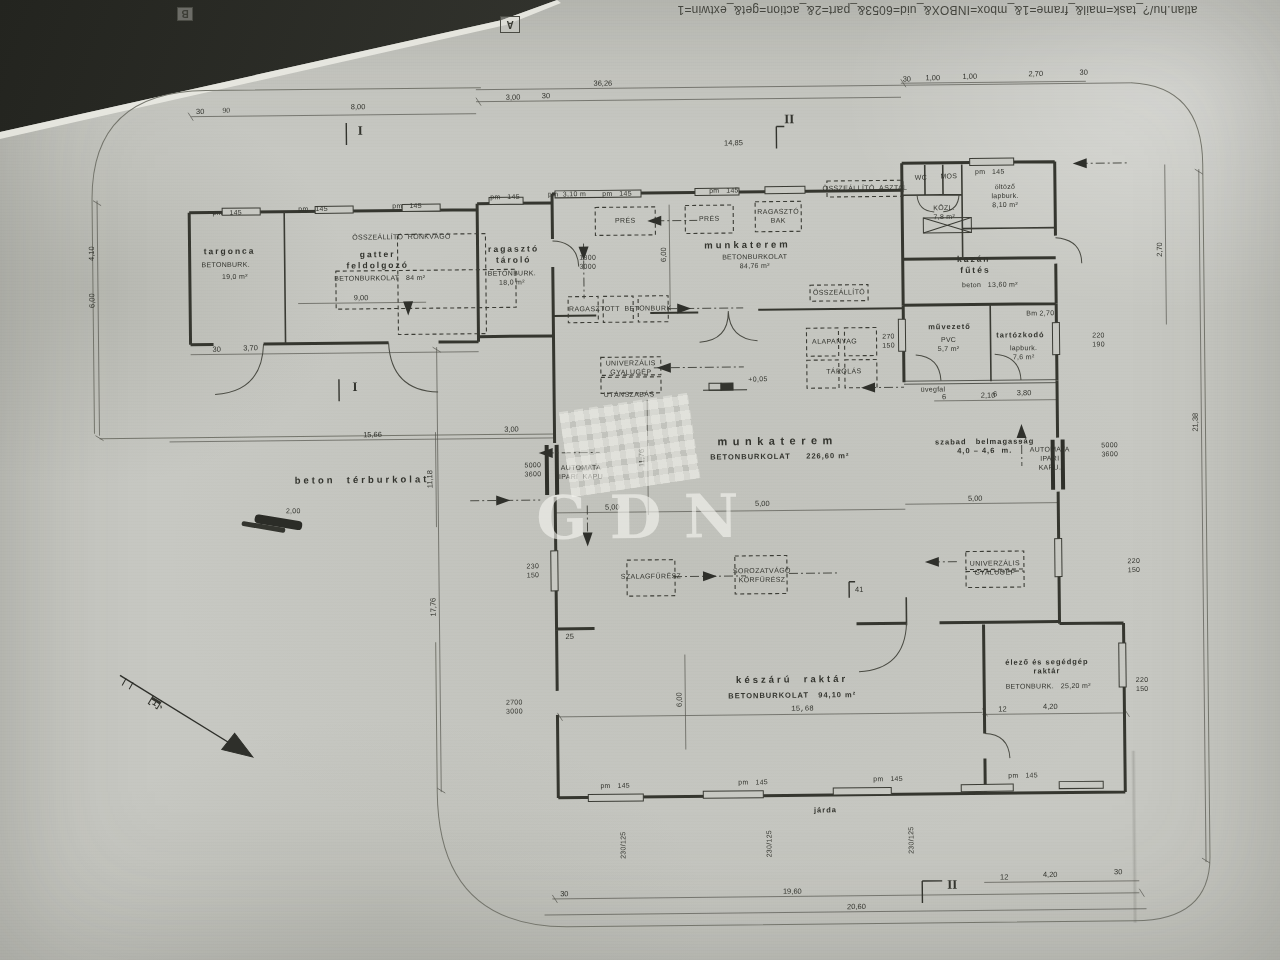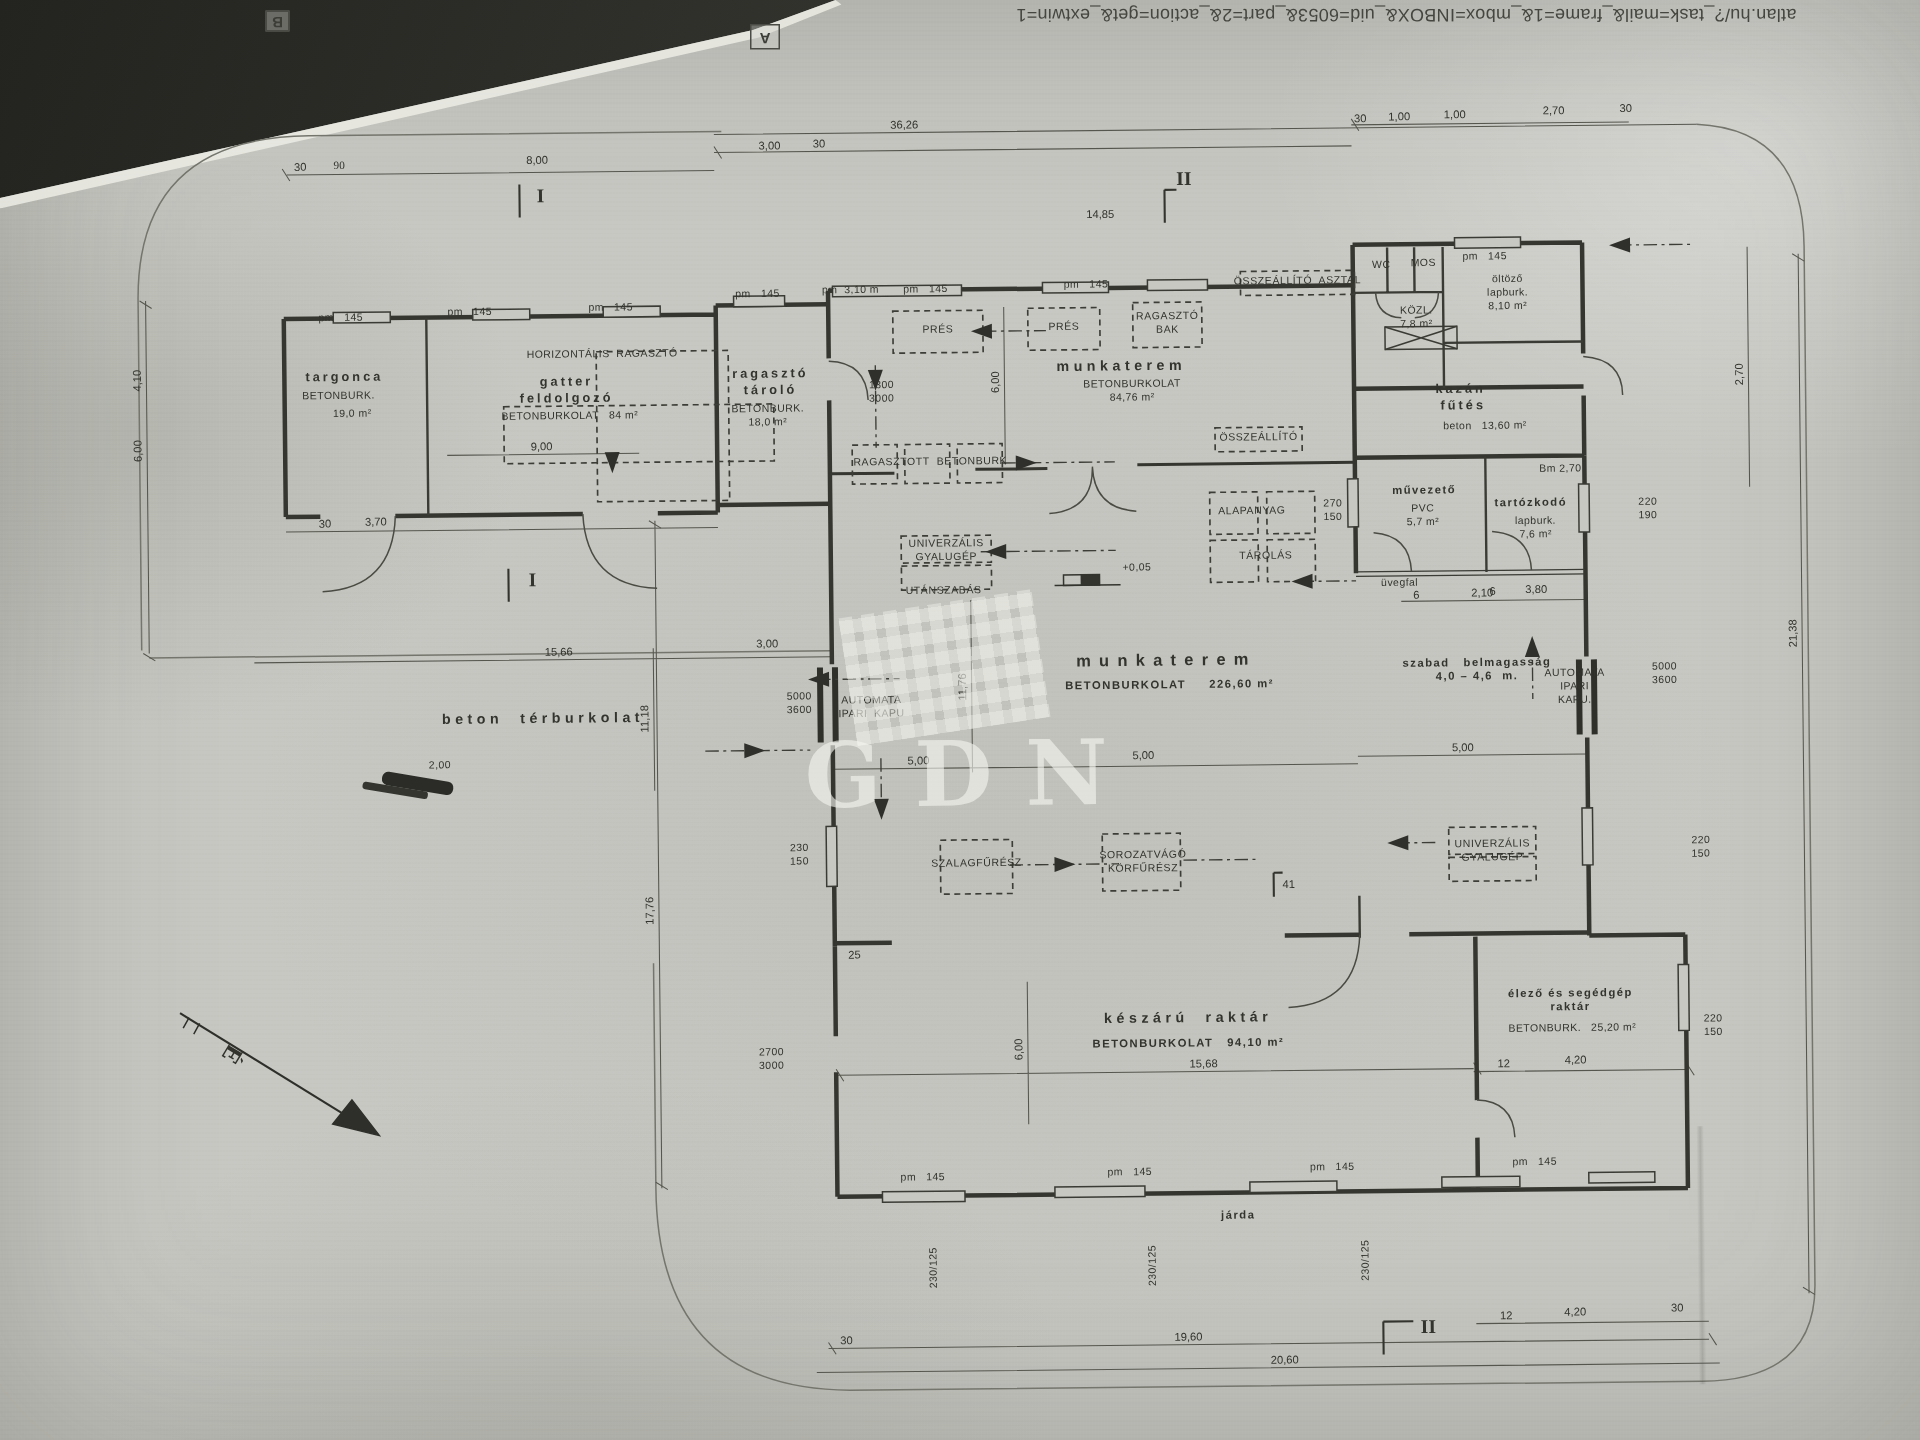--- a/index.html
+++ b/index.html
@@ -237,21 +237,21 @@
     </g>
   </svg>
 
   <div style="position:absolute;inset:0;">
       <span class="lbl rm-s" style="left: 232px; top: 247px;">targonca</span>
       <span class="lbl tny" style="left: 228px; top: 261px;">BETONBURK.</span>
       <span class="lbl tny" style="left: 237px; top: 273px;">19,0 m²</span>
       <span class="lbl rm-s" style="left: 380px; top: 257px;">gatter
 feldolgozó</span>
       <span class="lbl tny" style="left: 382px; top: 276px;">BETONBURKOLAT   84 m²</span>
-      <span class="lbl tny" style="left: 404px; top: 235px;">HORIZONTÁLIS  RAGASZTÓ</span>
+      <span class="lbl tny" style="left: 404px; top: 235px;">ÖSSZEÁLLÍTÓ  RÖNKVÁGÓ</span>
       <span class="lbl rm-s" style="left: 516px; top: 253px;">ragasztó
 tároló</span>
       <span class="lbl tny" style="left: 514px; top: 277px;">BETONBURK.
 18,0 m²</span>
       <span class="lbl rm" style="left: 750px; top: 246px;">munkaterem</span>
       <span class="lbl tny" style="left: 757px; top: 263px;">BETONBURKOLAT
 84,76 m²</span>
       <span class="lbl mach" style="left: 628px; top: 221px;">PRÉS</span>
       <span class="lbl mach" style="left: 712px; top: 220px;">PRÉS</span>
       <span class="lbl mach" style="left: 781px; top: 218px;">RAGASZTÓ
@@ -365,21 +365,21 @@
       <span class="lbl tny" style="left: 890px; top: 344px;">270
 150</span>
       <span class="lbl tny" style="left: 1100px; top: 345px;">220
 190</span>
       <span class="lbl tny" style="left: 1140px; top: 690px;">220
 150</span>
       <span class="lbl dim" style="left: 968px; top: 399px; padding-left: 42px;">2,10</span>
       <span class="lbl dim" style="left: 945px; top: 400px;">6</span>
       <span class="lbl dim" style="left: 996px; top: 398px;">6</span>
       <span class="lbl dim" style="left: 1025px; top: 397px;">3,80</span>
-      <span class="lbl dim" style="left: 800px; top: 711px;">15,68</span>
+      <span class="lbl dim" style="left: 800px; top: 711px; font-family: Liberation Mono, monospace;">15,68</span>
       <span class="lbl dim" style="left: 1000px; top: 713px;">12</span>
       <span class="lbl dim" style="left: 1048px; top: 711px;">4,20</span>
       <span class="lbl dim" style="left: 788px; top: 893px;">19,60</span>
       <span class="lbl dim" style="left: 852px; top: 909px;">20,60</span>
       <span class="lbl dim" style="left: 560px; top: 893px;">30</span>
       <span class="lbl dim" style="left: 1000px; top: 881px;">12</span>
       <span class="lbl dim" style="left: 1046px; top: 879px;">4,20</span>
       <span class="lbl dim" style="left: 1114px; top: 877px;">30</span>
       <span class="lbl tny" style="left: 620px; top: 845px; transform: translate(-50%, -50%) rotate(-90deg);">230/125</span>
       <span class="lbl tny" style="left: 766px; top: 845px; transform: translate(-50%, -50%) rotate(-90deg);">230/125</span>

